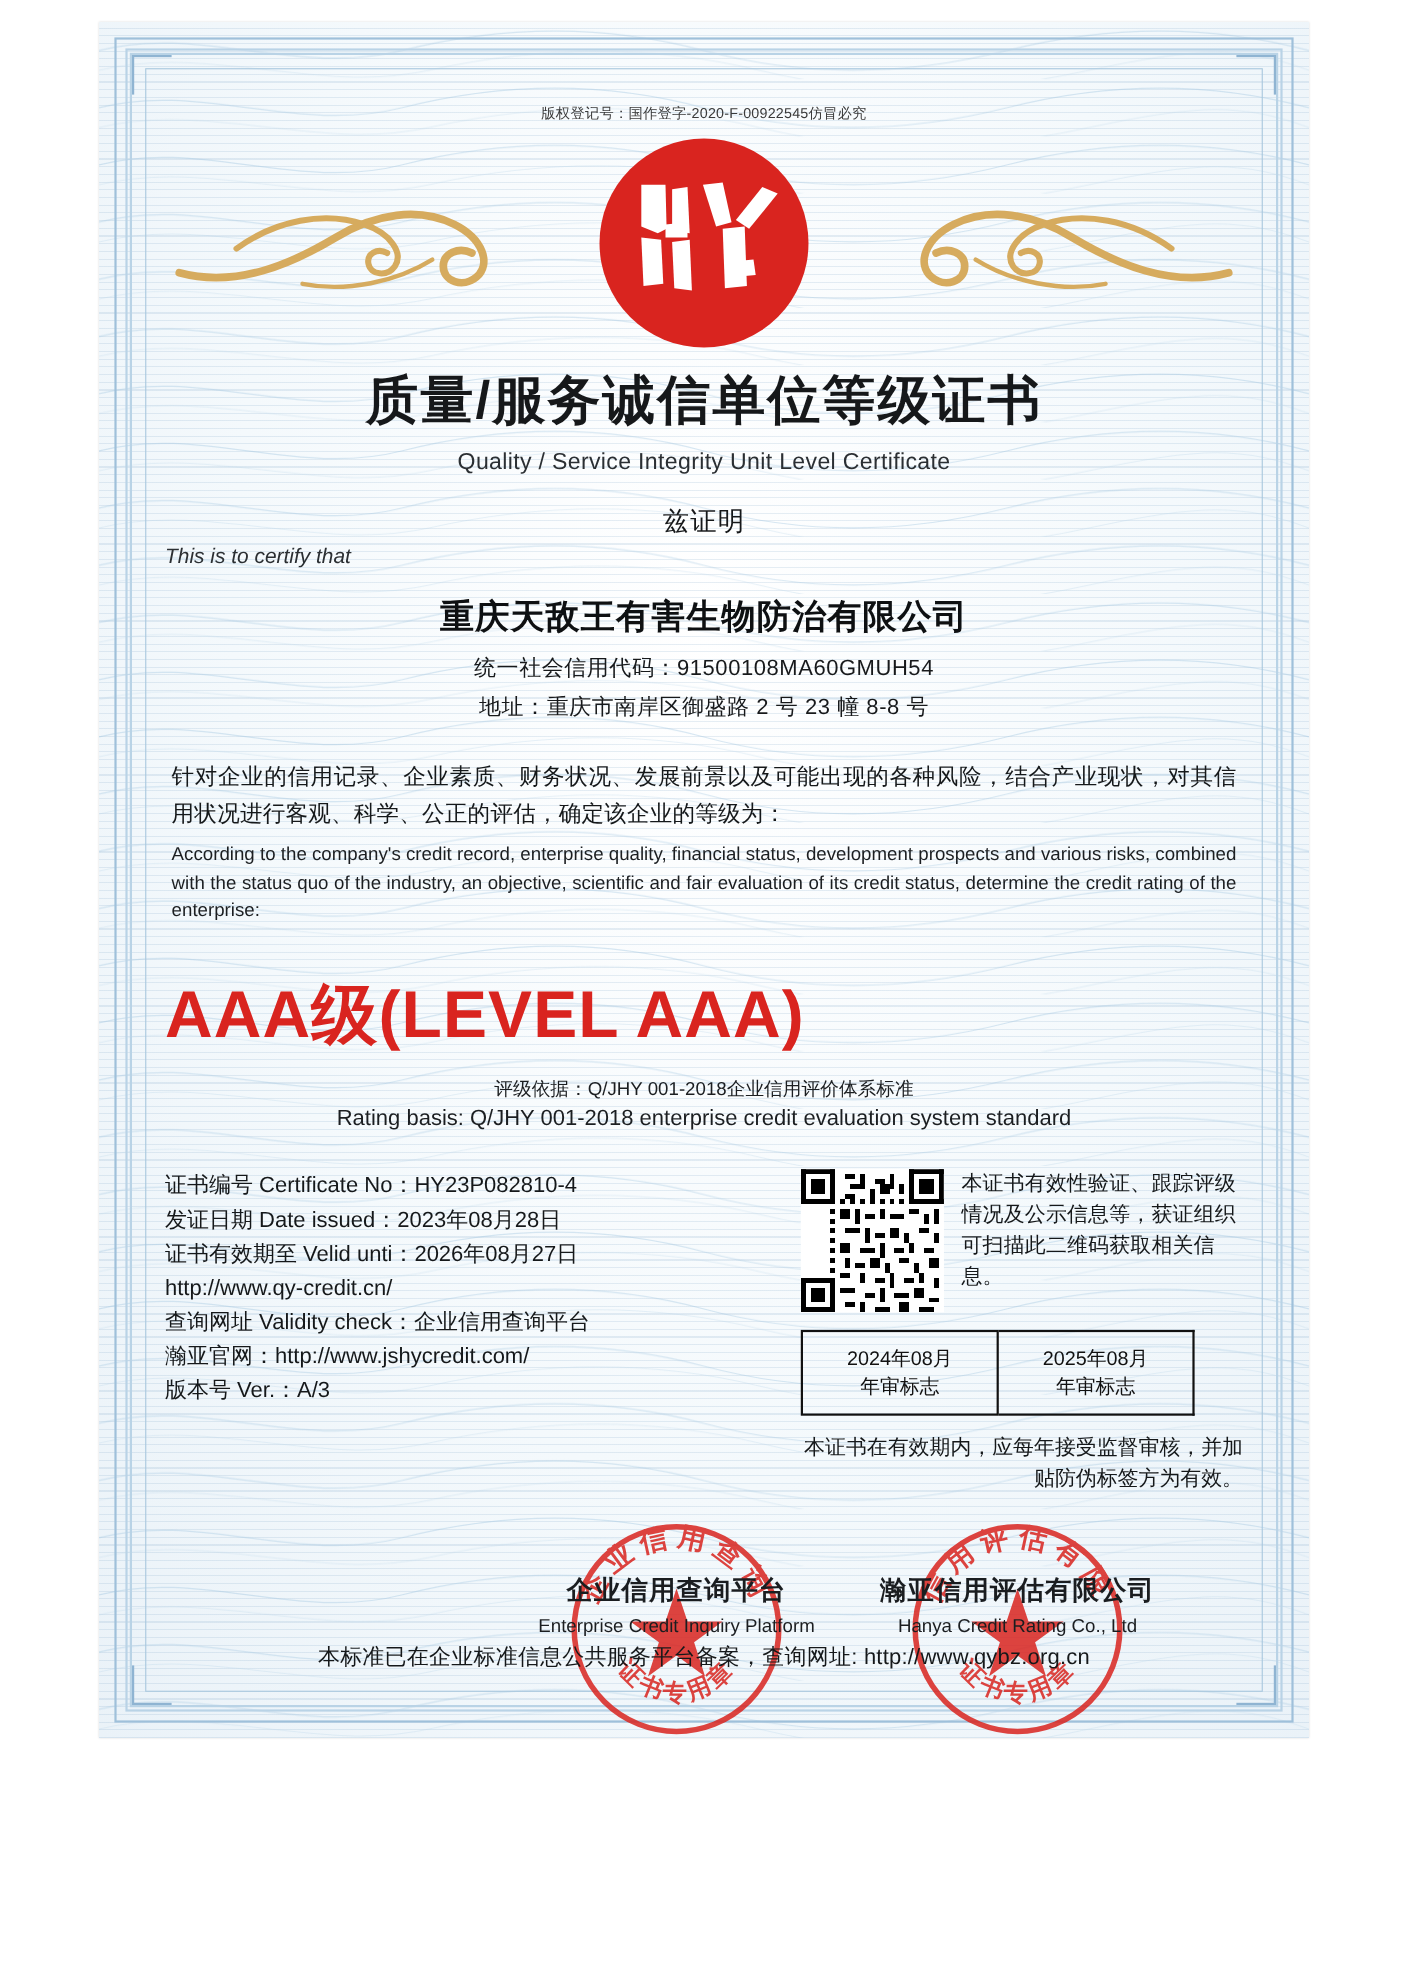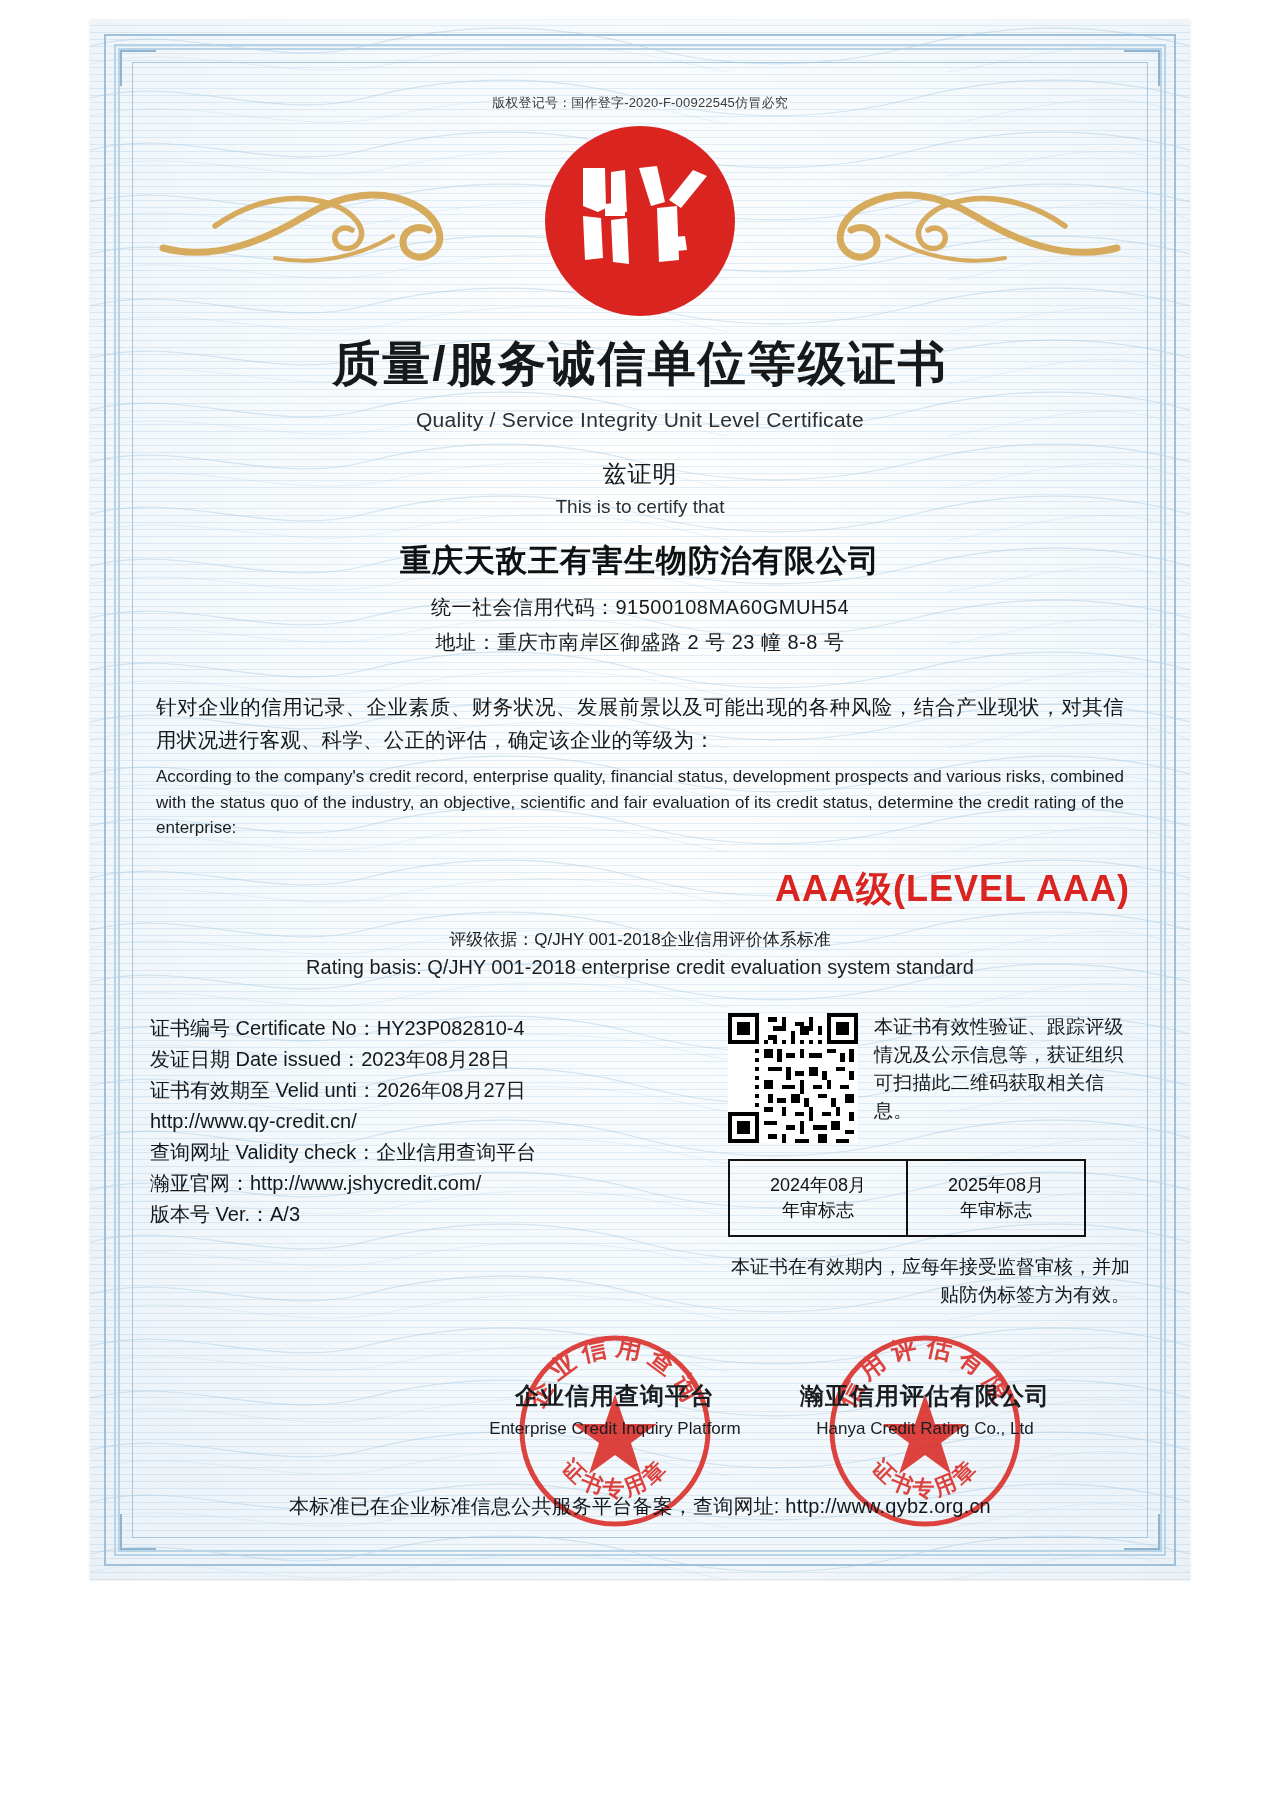--- a/index.html
+++ b/index.html
@@ -132,24 +132,25 @@
     letter-spacing: 0.3px;
   }
   .certify-cn {
     text-align: center;
     font-size: 24px;
     color: #16181a;
     margin-top: 26px;
     letter-spacing: 1px;
   }
   .certify-en {
-    text-align: center;
+    text-align: left;
     font-size: 19px;
     color: #2b2f33;
     margin-top: 6px;
+    font-style: italic;
   }
   .company-name {
     text-align: center;
     font-size: 31px;
     font-weight: bold;
     color: #0e1012;
     margin-top: 22px;
     letter-spacing: 1px;
   }
   .company-meta {
@@ -177,25 +178,25 @@
   .body-en {
     font-size: 17px;
     color: #1b1e21;
     line-height: 1.5;
     margin-top: 8px;
     text-align: justify;
   }
 
   
   .level {
-    text-align: right;
-    font-size: 36px;
+    text-align: left;
+    font-size: 60px;
     font-weight: bold;
     color: #d9241f;
-    margin-top: 24px;
+    margin-top: 42px;
     letter-spacing: 1px;
   }
   .rating-basis-cn {
     text-align: center;
     font-size: 17px;
     color: #1b1e21;
     margin-top: 14px;
   }
   .rating-basis-en {
     text-align: center;

